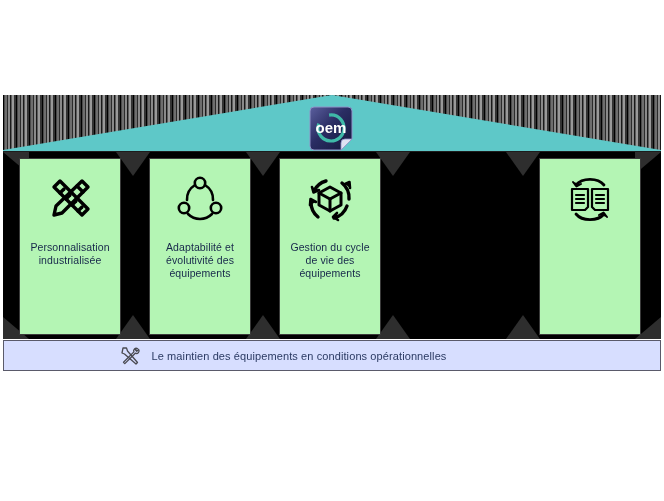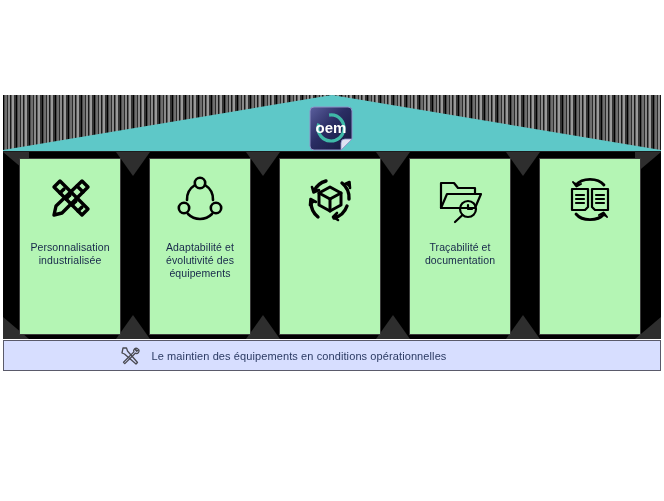--- a/index.html
+++ b/index.html
@@ -231,34 +231,23 @@
         <path d="M38 10 A19 19 0 0 1 45 26" stroke-width="3.4"></path>
         <path d="M41 11 L45.5 9 L46 15" fill="#000" stroke-width="2.6"></path>
         <path d="M10 18 A19 19 0 0 1 22 8" stroke-width="3.4"></path>
         <path d="M8 14 L9.5 19.5 L15 17" fill="#000" stroke-width="2.6"></path>
         <path d="M14 44 A19 19 0 0 1 7 29" stroke-width="3.4"></path>
         <path d="M6 32 L6.5 26 L12 29" fill="#000" stroke-width="2.6"></path>
         <path d="M43 33 A19 19 0 0 1 30 45" stroke-width="3.4"></path>
         <path d="M34 47 L29 44 L33 40" fill="#000" stroke-width="2.6"></path>
       </svg>
     </div>
-  </div>
-
-  <div class="pillar" style="left:409px">
-    <div class="pillar-icon">
-      <svg width="50" height="50" viewBox="0 0 50 50" fill="none" stroke="#000" stroke-width="2.2" stroke-linecap="round" stroke-linejoin="round">
-        <path d="M6 34 L6 9 L19 9 L23 14 L40 14 L40 20"></path>
-        <path d="M6 34 L12 20 L46 20 L40 34 Z"></path>
-        <circle cx="33" cy="35" r="8"></circle>
-        <path d="M27.5 41 L20 48"></path>
-        <path d="M33 31 L33 35 L37 35"></path>
-      </svg>
-    </div>
-    <div class="pillar-label">Traçabilité et documentation</div>
-  </div>
+    <div class="pillar-label">Gestion du cycle de vie des équipements</div>
+  </div>
+
 
   <div class="pillar" style="left:539px">
     <div class="pillar-icon">
       <svg width="52" height="52" viewBox="0 0 52 52" fill="none" stroke="#000" stroke-width="2.2" stroke-linecap="round" stroke-linejoin="round">
         <path d="M8 16 L8 37 L21 37 L24 34 L24 16 Z"></path>
         <path d="M12 22 L20 22 M12 26 L20 26 M12 30 L20 30"></path>
         <path d="M28 16 L28 34 L31 37 L44 37 L44 16 Z"></path>
         <path d="M32 22 L40 22 M32 26 L40 26 M32 30 L40 30"></path>
         <path d="M12 12 A16 11 0 0 1 40 12" stroke-width="2.8"></path>
         <path d="M9 9 L12.5 13.5 L17 11" fill="#000" stroke-width="2"></path>

